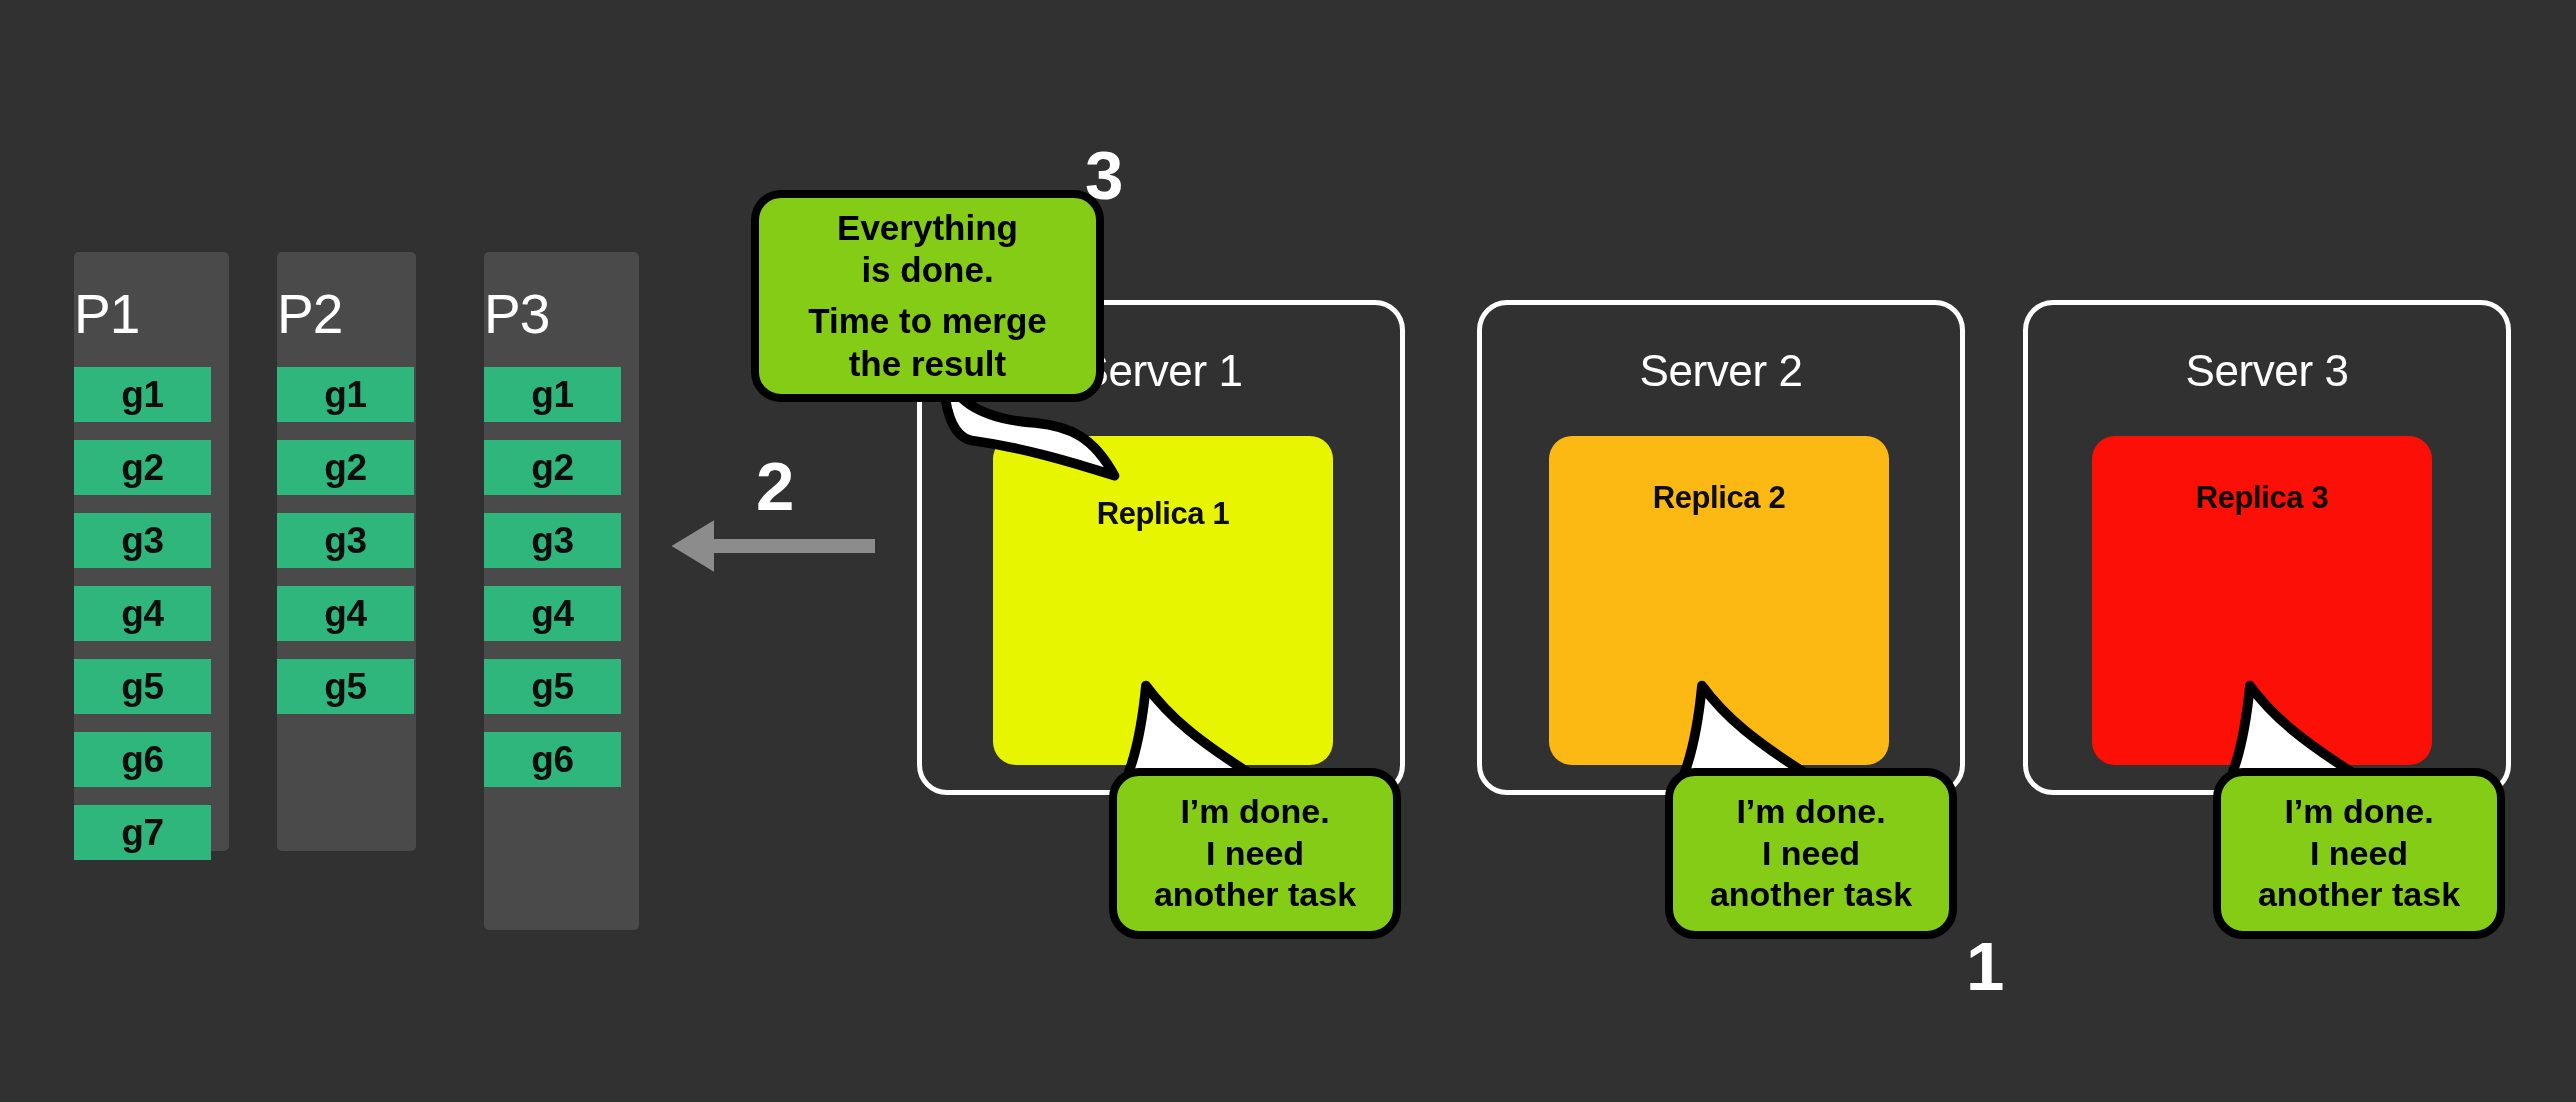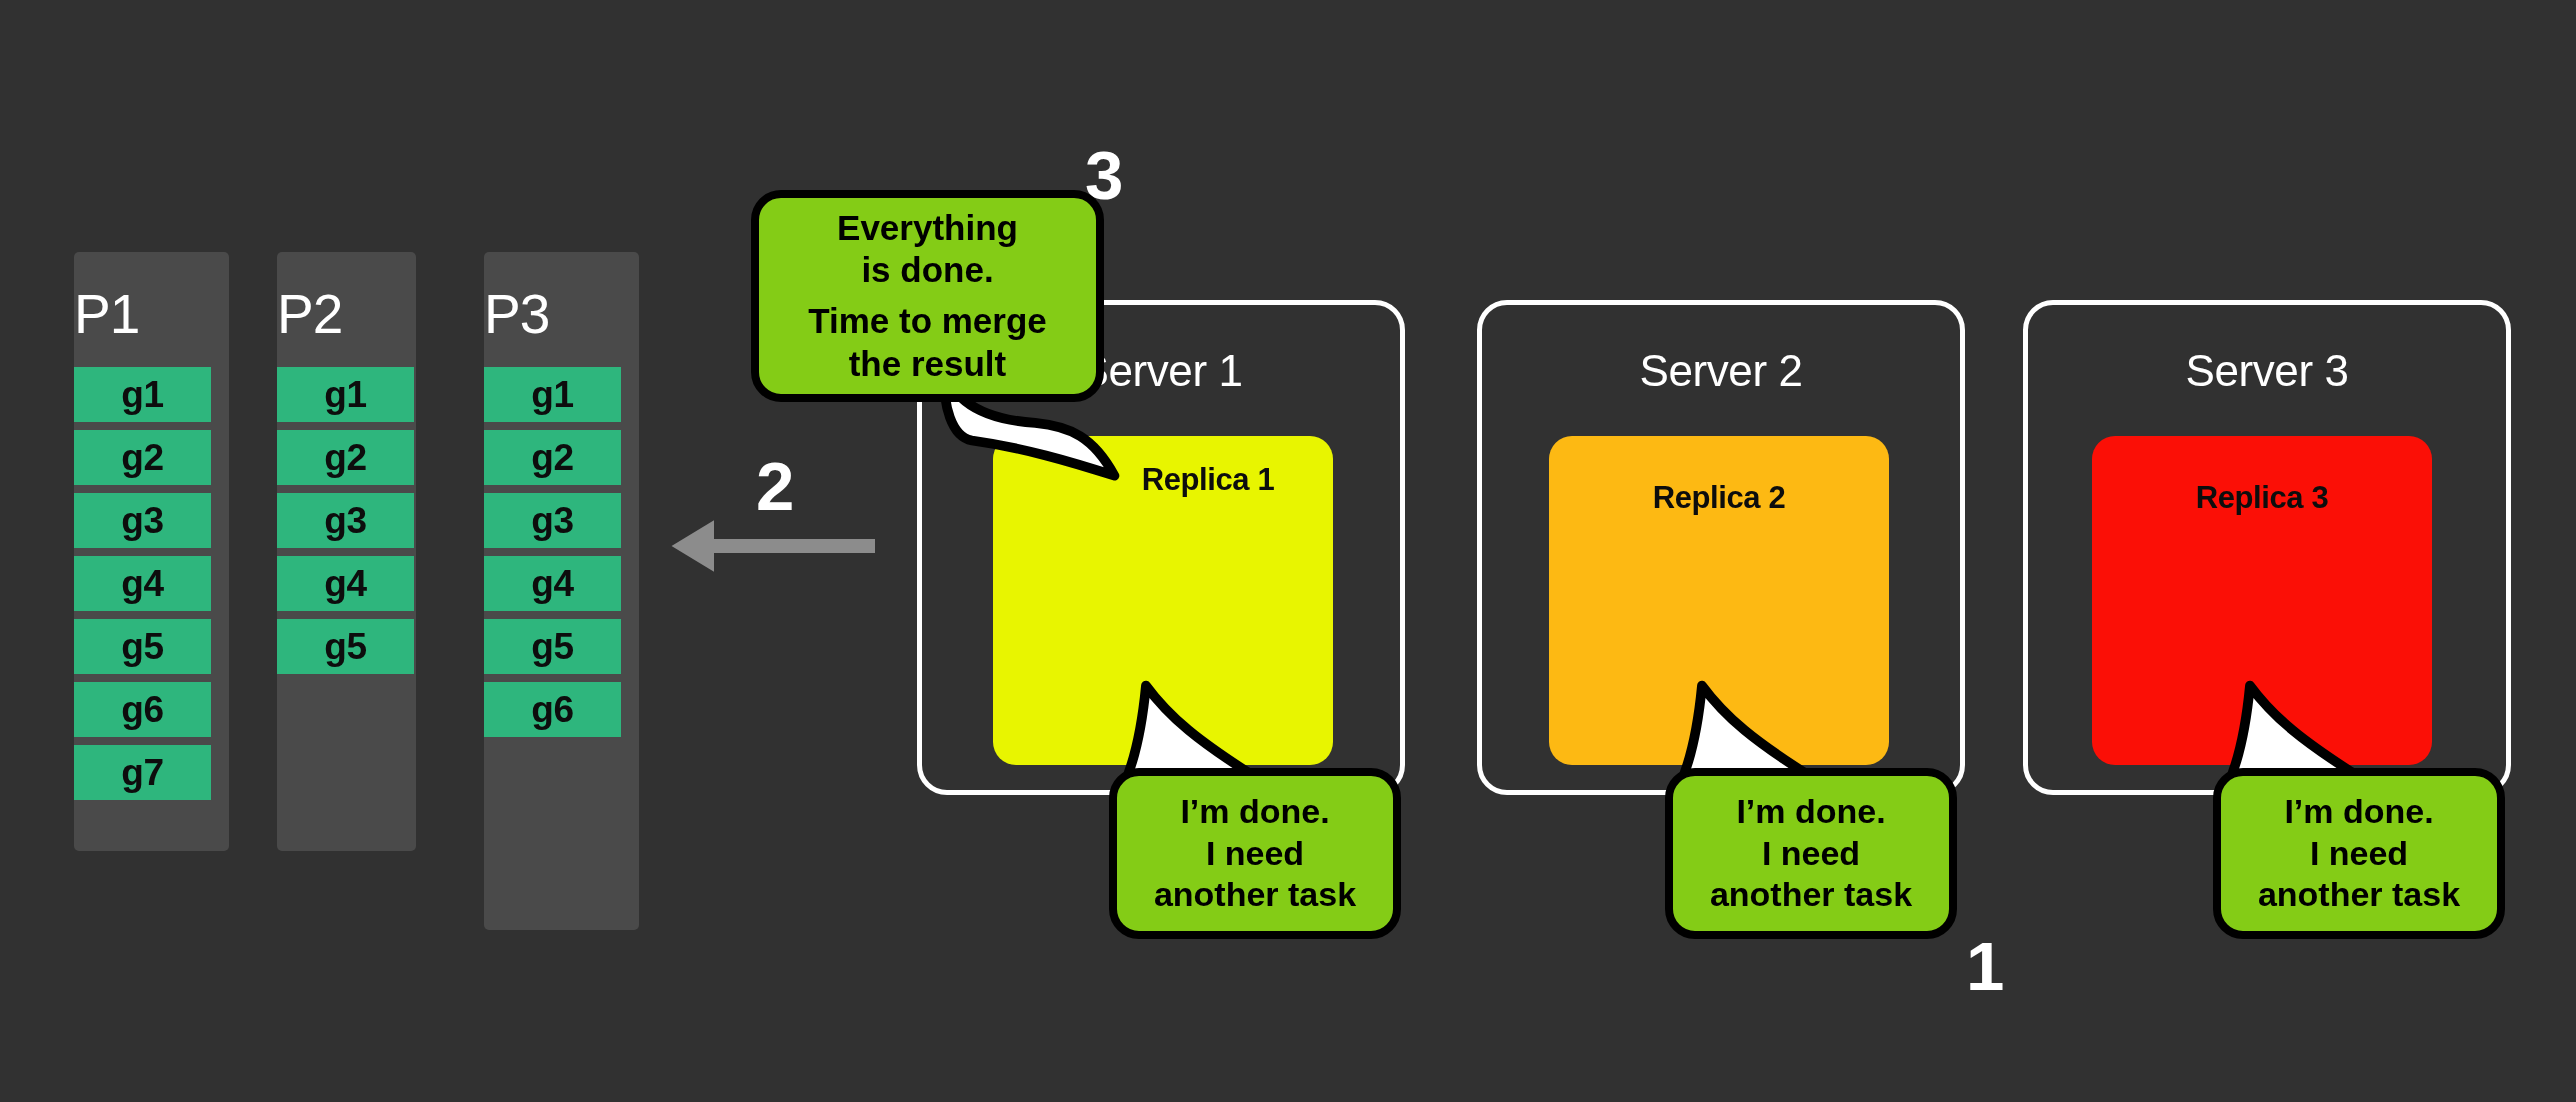--- a/index.html
+++ b/index.html
@@ -34,21 +34,21 @@
     font-weight: 400;
     line-height: 1;
     margin-top: 35px;
     margin-bottom: 25px;
     letter-spacing: -0.9px;
   }
   .chunk-list {
     display: flex;
     flex-direction: column;
     align-items: center;
-    gap: 8px;
+    gap: 18px;
   }
   .chunk {
     width: 137px;
     height: 55px;
     background: #2eb67d;
     color: #0d0d0d;
     font-size: 37px;
     font-weight: 700;
     display: flex;
     align-items: center;
@@ -188,21 +188,21 @@
     <svg width="207" height="62" viewBox="0 0 234 70" xmlns="http://www.w3.org/2000/svg">
       <path d="M 234 27 L 52 27 L 52 6 L 4 35 L 52 64 L 52 43 L 234 43 Z" fill="#8c8c8c"></path>
     </svg>
   </div>
 
   <div class="step-number" style="left:1085px; top:141px;">3</div>
 
   <div class="server" style="left:917px; top:300px; width:488px; height:495px;"></div>
   <div class="server-title" style="left:917px; top:349px; width:488px;">Server 1</div>
   <div class="replica" style="left:993px; top:436px; width:340px; height:329px; background:#e8f500;"></div>
-  <div class="replica-label" style="left:993px; top:464px; width:340px;padding-left:45px;">Replica 1</div>
+  <div class="replica-label" style="left:993px; top:498px; width:340px;">Replica 1</div>
 
   <div class="server" style="left:1477px; top:300px; width:488px; height:495px;"></div>
   <div class="server-title" style="left:1477px; top:349px; width:488px;">Server 2</div>
   <div class="replica" style="left:1549px; top:436px; width:340px; height:329px; background:#fdb913;"></div>
   <div class="replica-label" style="left:1549px; top:482px; width:340px;">Replica 2</div>
 
   <div class="server" style="left:2023px; top:300px; width:488px; height:495px;"></div>
   <div class="server-title" style="left:2023px; top:349px; width:488px;">Server 3</div>
   <div class="replica" style="left:2092px; top:436px; width:340px; height:329px; background:#fb0f06;"></div>
   <div class="replica-label" style="left:2092px; top:482px; width:340px;">Replica 3</div>

